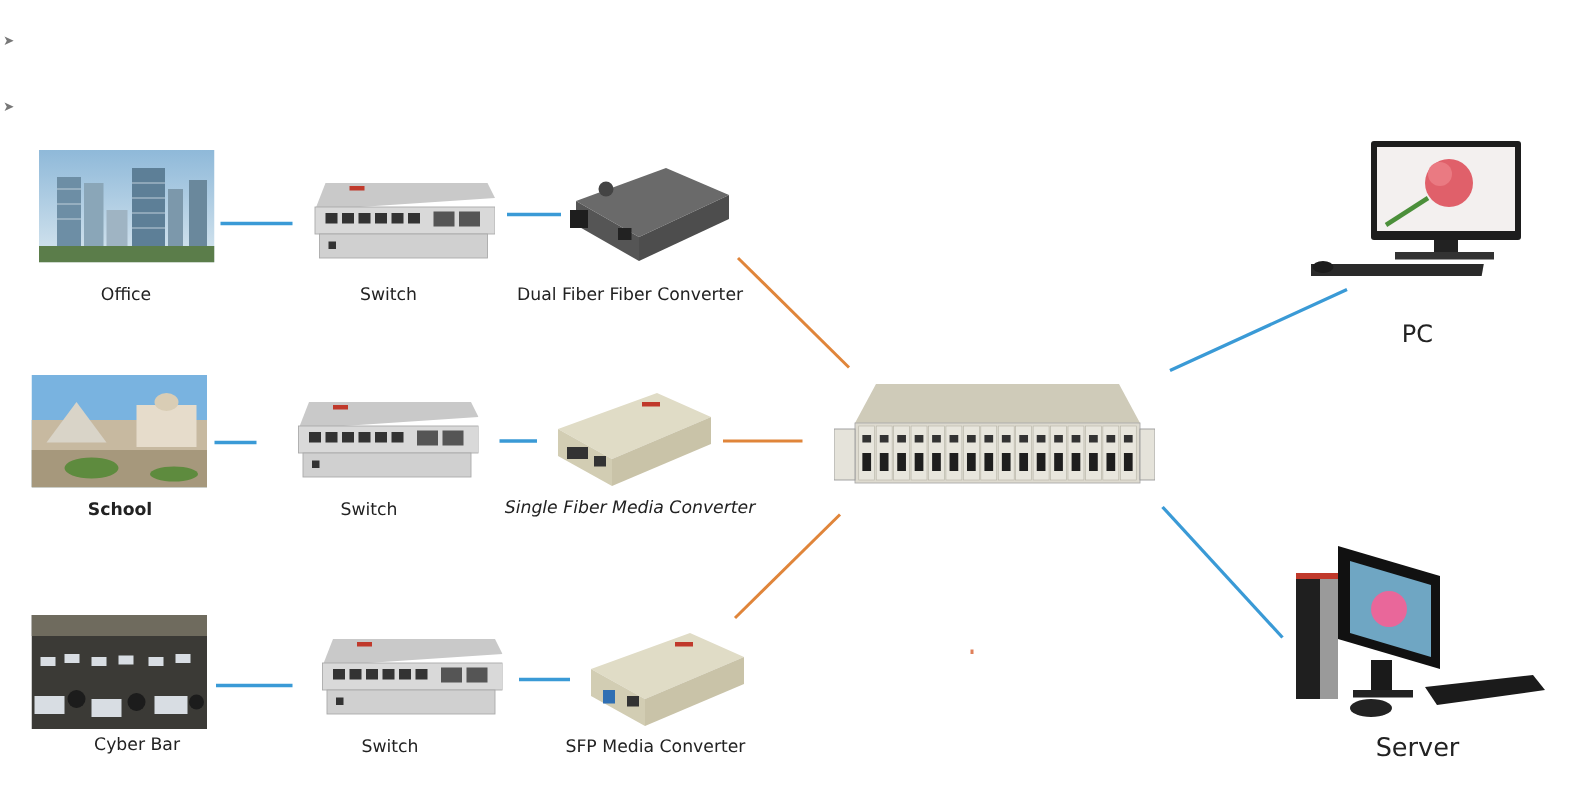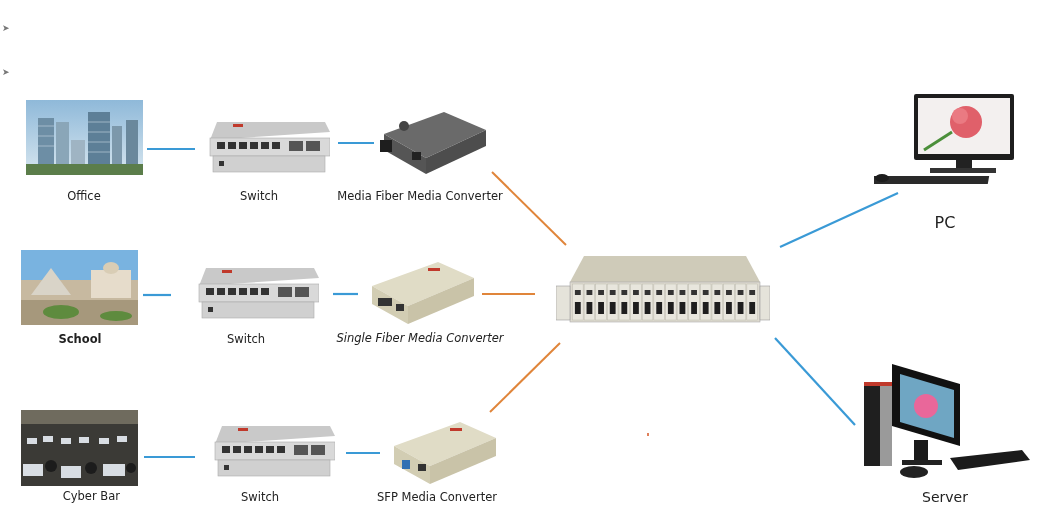--- a/index.html
+++ b/index.html
@@ -309,24 +309,24 @@
     <rect x="40" y="98" width="40" height="5" fill="#222"></rect>
     <polygon points="88,96 160,88 168,98 96,108" fill="#1b1b1b"></polygon>
     <ellipse cx="52" cy="110" rx="14" ry="6" fill="#222"></ellipse>
   </svg>
 </div>
 
 <div class="stray"></div>
 
 <div class="label" style="left:44px;top:189px;width:80px;text-align:center;">Office</div>
 <div class="label" style="left:219px;top:189px;width:80px;">Switch</div>
-<div class="label" style="left:335px;top:189px;width:170px;">Media Fiber Media Converter</div>
+<div class="label" style="left:335px;top:189px;width:170px;">Dual Fiber Fiber Converter</div>
 
 <div class="label" style="left:40px;top:332px;width:80px;font-weight:bold;">School</div>
 <div class="label" style="left:206px;top:332px;width:80px;">Switch</div>
 <div class="label" style="left:332px;top:331px;width:176px;font-style:italic;">Single Fiber Media Converter</div>
 
 <div class="label" style="left:40px;top:489px;width:80px;text-align:right;">Cyber Bar</div>
 <div class="label" style="left:220px;top:490px;width:80px;">Switch</div>
 <div class="label" style="left:367px;top:490px;width:140px;">SFP Media Converter</div>
 
 <div class="label" style="left:925px;top:213px;width:40px;font-size:16px;">PC</div>
-<div class="label" style="left:915px;top:489px;width:60px;font-size:14px;">Server</div>
+<div class="label" style="left:915px;top:489px;width:60px;font-size:17px;">Server</div>
 
 </body></html>

